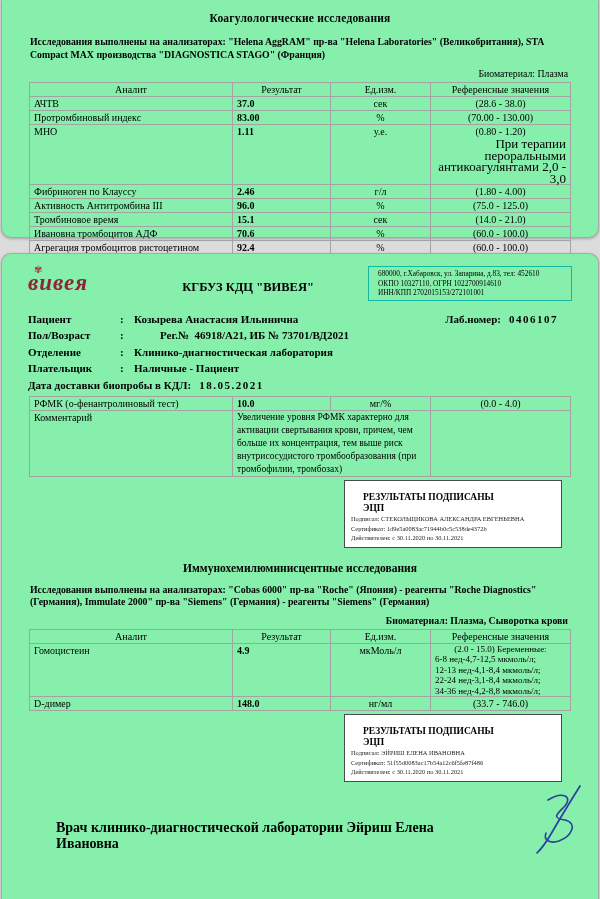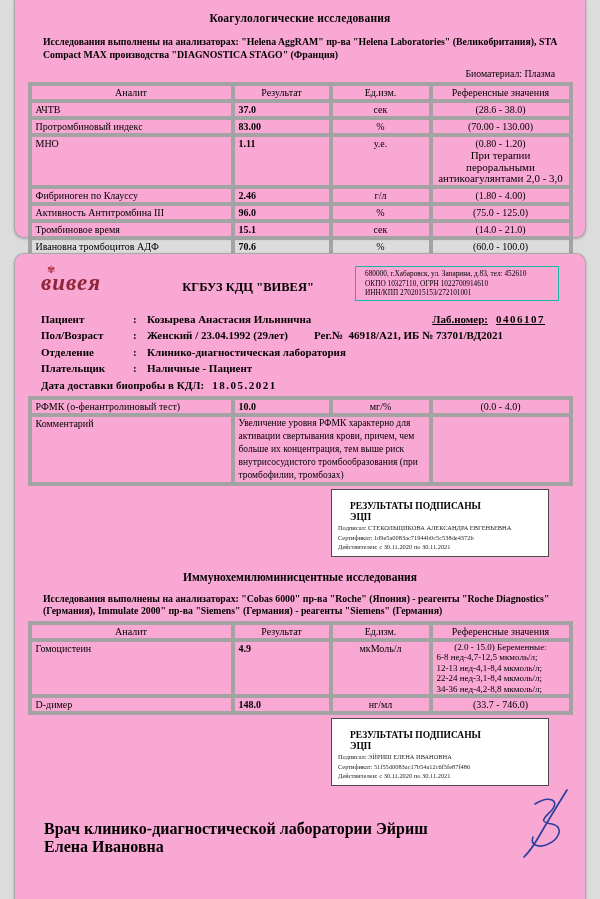--- a/index.html
+++ b/index.html
@@ -5,74 +5,74 @@
   * { margin:0; padding:0; box-sizing:border-box; }
   html,body { width:600px; height:899px; }
   body {
     background:#dcdcdc;
     font-family:"Liberation Serif", serif;
     color:#000;
     overflow:hidden;
     position:relative;
   }
   .page {
-    background:#f9a8d4;
-    margin:0 14px;
+    background:#86efac;
+    margin:0 1px;
     border:1px solid #a9a9a9;
     box-shadow:0 1px 3px rgba(0,0,0,.25);
   }
   .page1 { height:238px; border-top:none; border-radius:0 0 10px 10px; padding-top:6px; }
   .page-gap { height:15px; }
   .page2 { height:646px; border-bottom:none; border-radius:10px 10px 0 0; padding-top:10px; position:relative; }
 
   .doc-title { font-size:11.5px; font-weight:bold; text-align:center; margin-top:6px; letter-spacing:.2px; }
   .analyzers { font-size:9.8px; font-weight:bold; margin:12px 28px 0; line-height:1.3; }
   .biomaterial { font-size:9.8px; font-weight:normal; text-align:right; margin:7px 30px 0; }
 
   table.lab-table { border-collapse:collapse; table-layout:fixed; width:541px; margin:3px auto 0; font-size:10px; }
-  table.lab-table th, table.lab-table td { border:4px solid #a3a3a3; padding:0 4px; line-height:13px; vertical-align:top; }
+  table.lab-table th, table.lab-table td { border:1px solid #a3a3a3; padding:0 4px; line-height:13px; vertical-align:top; }
   table.lab-table th { font-weight:normal; text-align:center; }
   col.col-analyte { width:203px; } col.col-result { width:98px; }
   col.col-unit { width:100px; } col.col-ref { width:140px; }
   td.c-analyte { text-align:left; }
   td.c-result { text-align:left; font-weight:bold; }
   td.c-unit { text-align:center; }
   td.c-ref { text-align:center; }
   .ref-main { display:block; text-align:center; }
-  .ref-note { display:block; text-align:center; font-size:11px; line-height:11.5px; }
+  .ref-note { display:block; text-align:right; font-size:13px; line-height:11.5px; }
   .ref-line { display:block; text-align:left; font-size:9px; line-height:10.5px; }
   .ref-first { display:block; text-align:center; font-size:9px; line-height:10.5px; }
   td.c-comment { font-size:9.5px; line-height:11px; font-weight:normal; text-align:left; }
 
   
   .p2-header { display:flex; align-items:flex-start; padding:0 26px; }
   .logo { width:100px; position:relative; padding-top:6px; }
   .logo-text { font-style:italic; font-weight:bold; font-size:23px; color:#8e2639; letter-spacing:1px; }
   .logo-flower { position:absolute; top:0; left:6px; font-size:10px; color:#b03048; }
   .clinic-name { flex:1; text-align:center; font-weight:bold; font-size:12.5px; padding-top:16px; }
   .address-box { width:204px; border:1px solid #14b8a6; font-size:7.3px; line-height:9.5px; padding:2px 9px; margin-top:2px; }
 
   .info { padding:0 26px; font-size:11px; font-weight:bold; margin-top:10px; }
   .info-row { display:flex; line-height:16.5px; }
   .lbl { width:92px; flex:none; }
   .colon { width:14px; flex:none; text-align:left; }
   .val { flex:none; }
-  .right1 { margin-left:auto; padding-right:14px;text-decoration:underline; }
+  .right1 { margin-left:auto; padding-right:14px; }
   .right2 { margin-left:26px; }
   .labnum { letter-spacing:1.5px; margin-left:8px; }
 
   .ecp { width:218px; border:1px solid #4a4a4a; margin:3px 36px 0 auto; padding:11px 6px 4px; background:#fff; }
   .ecp-title { font-size:9.5px; font-weight:bold; line-height:11px; max-width:165px; padding-left:12px; }
   .ecp-line { font-size:6.4px; line-height:8.5px; color:#1d1d1d; margin-top:1px; }
 
   .section-title { font-size:11.5px; font-weight:bold; text-align:center; margin-top:14px; }
   .analyzers2 { font-size:9.8px; font-weight:bold; margin:10px 28px 0; line-height:1.3; }
   .biomaterial2 { font-size:9.8px; font-weight:bold; text-align:right; margin:6px 30px 0; }
 
-  .doctor-row { display:flex; align-items:flex-start; padding-left:29px; margin-top:34px; font-size:16px; font-weight:bold; }
+  .doctor-row { display:flex; align-items:center; padding-left:54px; margin-top:34px; font-size:14px; font-weight:bold; }
   .handwritten-signature { margin-left:46px; margin-top:-34px; overflow:visible; }
 </style>
 </head>
 <body>
 
 <div class="page page1">
   <div class="doc-title">Коагулологические исследования</div>
   <div class="analyzers">Исследования выполнены на анализаторах: "Helena AggRAM" пр-ва "Helena Laboratories" (Великобритания), STA Compact MAX производства "DIAGNOSTICA STAGO" (Франция)</div>
   <div class="biomaterial">Биоматериал: Плазма</div>
 
@@ -167,21 +167,20 @@
       <span class="lbl">Пациент</span>
       <span class="colon">:</span>
       <span class="val">Козырева Анастасия Ильинична</span>
       <span class="right1">
         <span>Лаб.номер:</span><span class="labnum">0406107</span>
       </span>
     </div>
     <div class="info-row">
       <span class="lbl">Пол/Возраст</span>
       <span class="colon">:</span>
-      <span class="val">Женский / 23.04.1992 (29лет)</span>
       <span class="right2">
         <span>Рег.№</span>&nbsp;&nbsp;<span>46918/А21, ИБ № 73701/ВД2021</span>
       </span>
     </div>
     <div class="info-row">
       <span class="lbl">Отделение</span>
       <span class="colon">:</span>
       <span class="val">Клинико-диагностическая лаборатория</span>
     </div>
     <div class="info-row">
@@ -219,20 +218,21 @@
 
   <div class="ecp">
     <div class="ecp-title">РЕЗУЛЬТАТЫ ПОДПИСАНЫ ЭЦП</div>
     <div class="ecp-line">Подписал: СТЕКОЛЬЩИКОВА АЛЕКСАНДРА ЕВГЕНЬЕВНА</div>
     <div class="ecp-line">Сертификат: 1d9e5a0083ac71944b0c5c538de4372b</div>
     <div class="ecp-line">Действителен: с 30.11.2020 по 30.11.2021</div>
   </div>
 
   <div class="section-title">Иммунохемилюминисцентные исследования</div>
   <div class="analyzers2">Исследования выполнены на анализаторах: "Cobas 6000" пр-ва "Roche" (Япония) - реагенты "Roche Diagnostics" (Германия), Immulate 2000" пр-ва "Siemens" (Германия) - реагенты "Siemens" (Германия)</div>
+  <div class="biomaterial2">Биоматериал: Плазма, Сыворотка крови</div>
 
   <table class="lab-table">
     <colgroup>
         <col class="col-analyte">
         <col class="col-result">
         <col class="col-unit">
         <col class="col-ref">
       </colgroup>
     <tbody>
         <tr>

